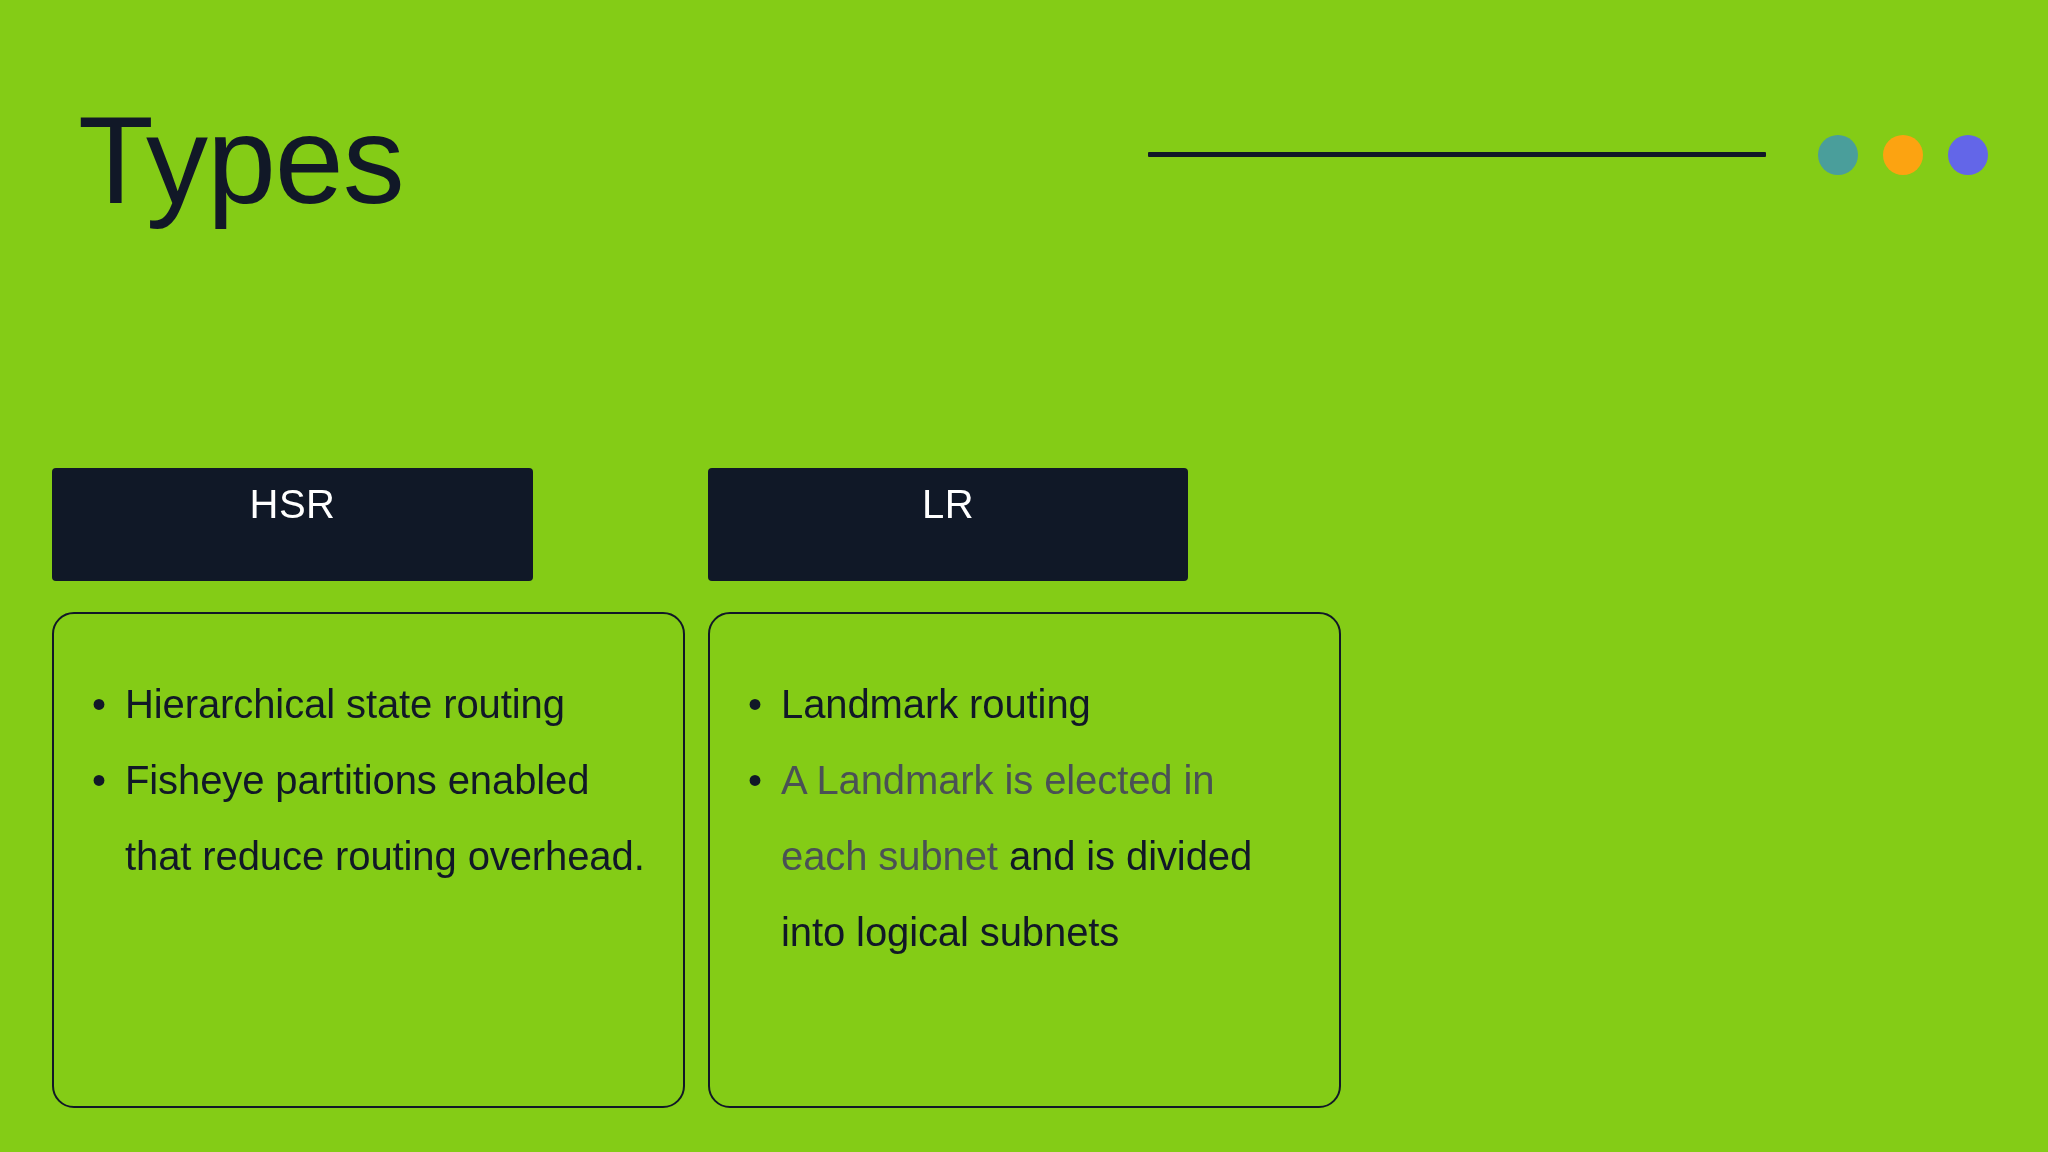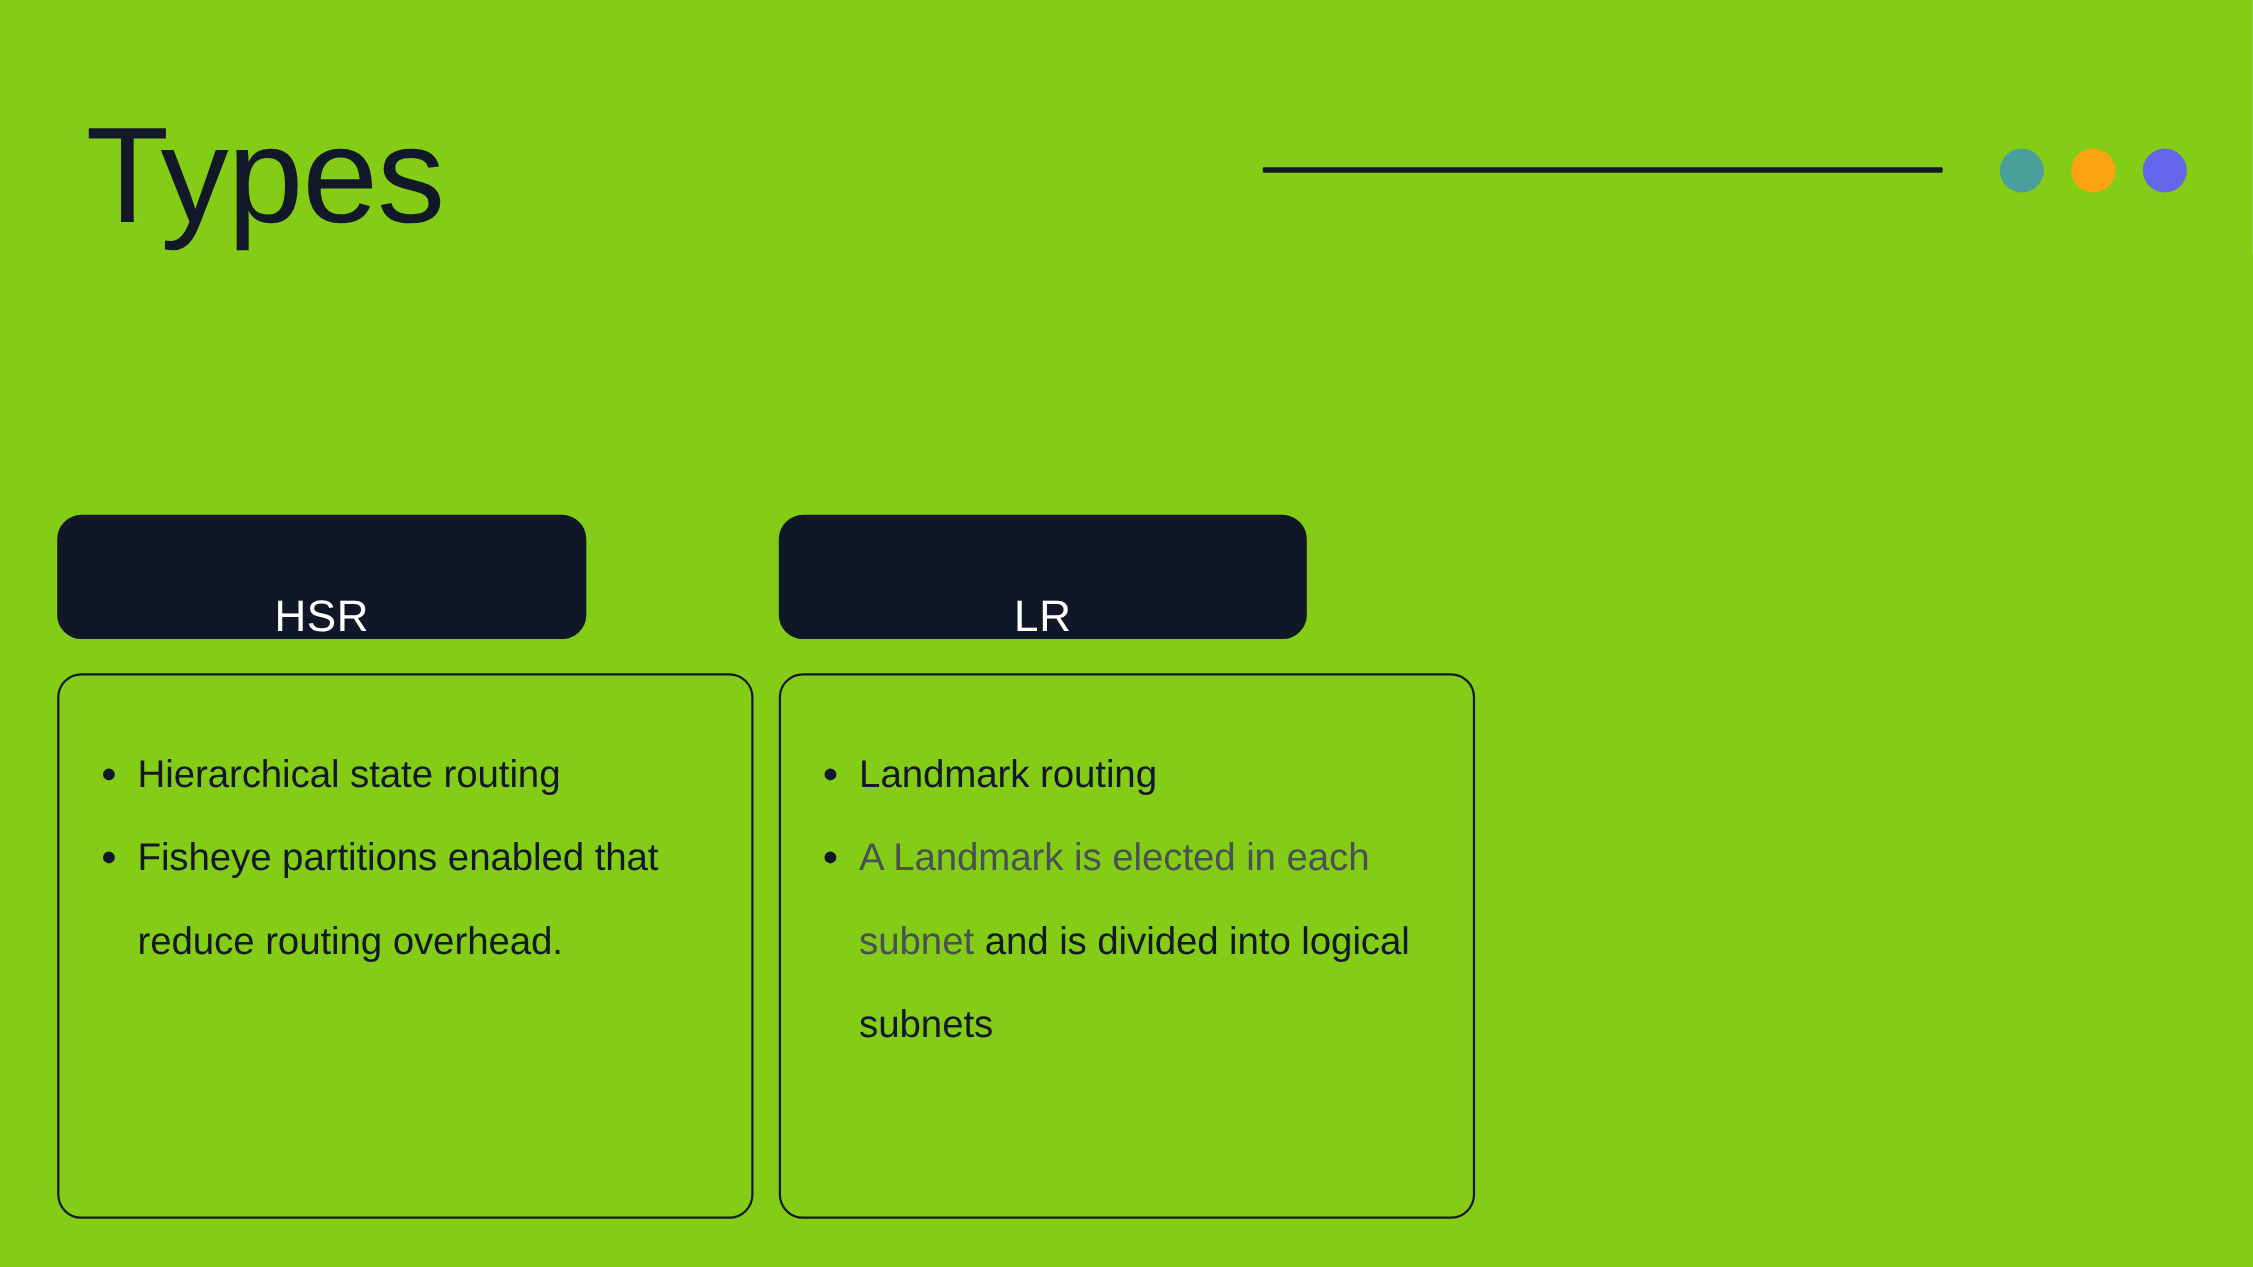--- a/index.html
+++ b/index.html
@@ -74,24 +74,24 @@
     width: 633px;
     position: relative;
     display: flex;
     flex-direction: column;
   }
   .column + .column { margin-left: 23px; }
 
   
   .col-pill {
     height: 113px;
-    border-radius: 22px;
+    border-radius: 4px;
     background: #101827;
     display: flex;
-    align-items: flex-end;
+    align-items: flex-start;
     justify-content: center;
     box-sizing: border-box;
     padding-top: 16px;
   }
   .col-pill-label {
     color: #ffffff;
     font-size: 40px;
     font-weight: 400;
     letter-spacing: 0.5px;
     line-height: 1;
@@ -116,21 +116,21 @@
   .column:nth-child(3) .col-card { width: 503px; }
 
   .bullet-list {
     margin: 0;
     padding: 0;
     list-style: none;
   }
   .bullet-item {
     position: relative;
     padding-left: 37px;
-    font-size: 35px;
+    font-size: 40px;
     line-height: 76px;
     font-weight: 400;
     color: #111827;
     letter-spacing: -0.1px;
   }
   .bullet-item::before {
     content: "\2022";
     position: absolute;
     left: 4px;
     top: 0;

